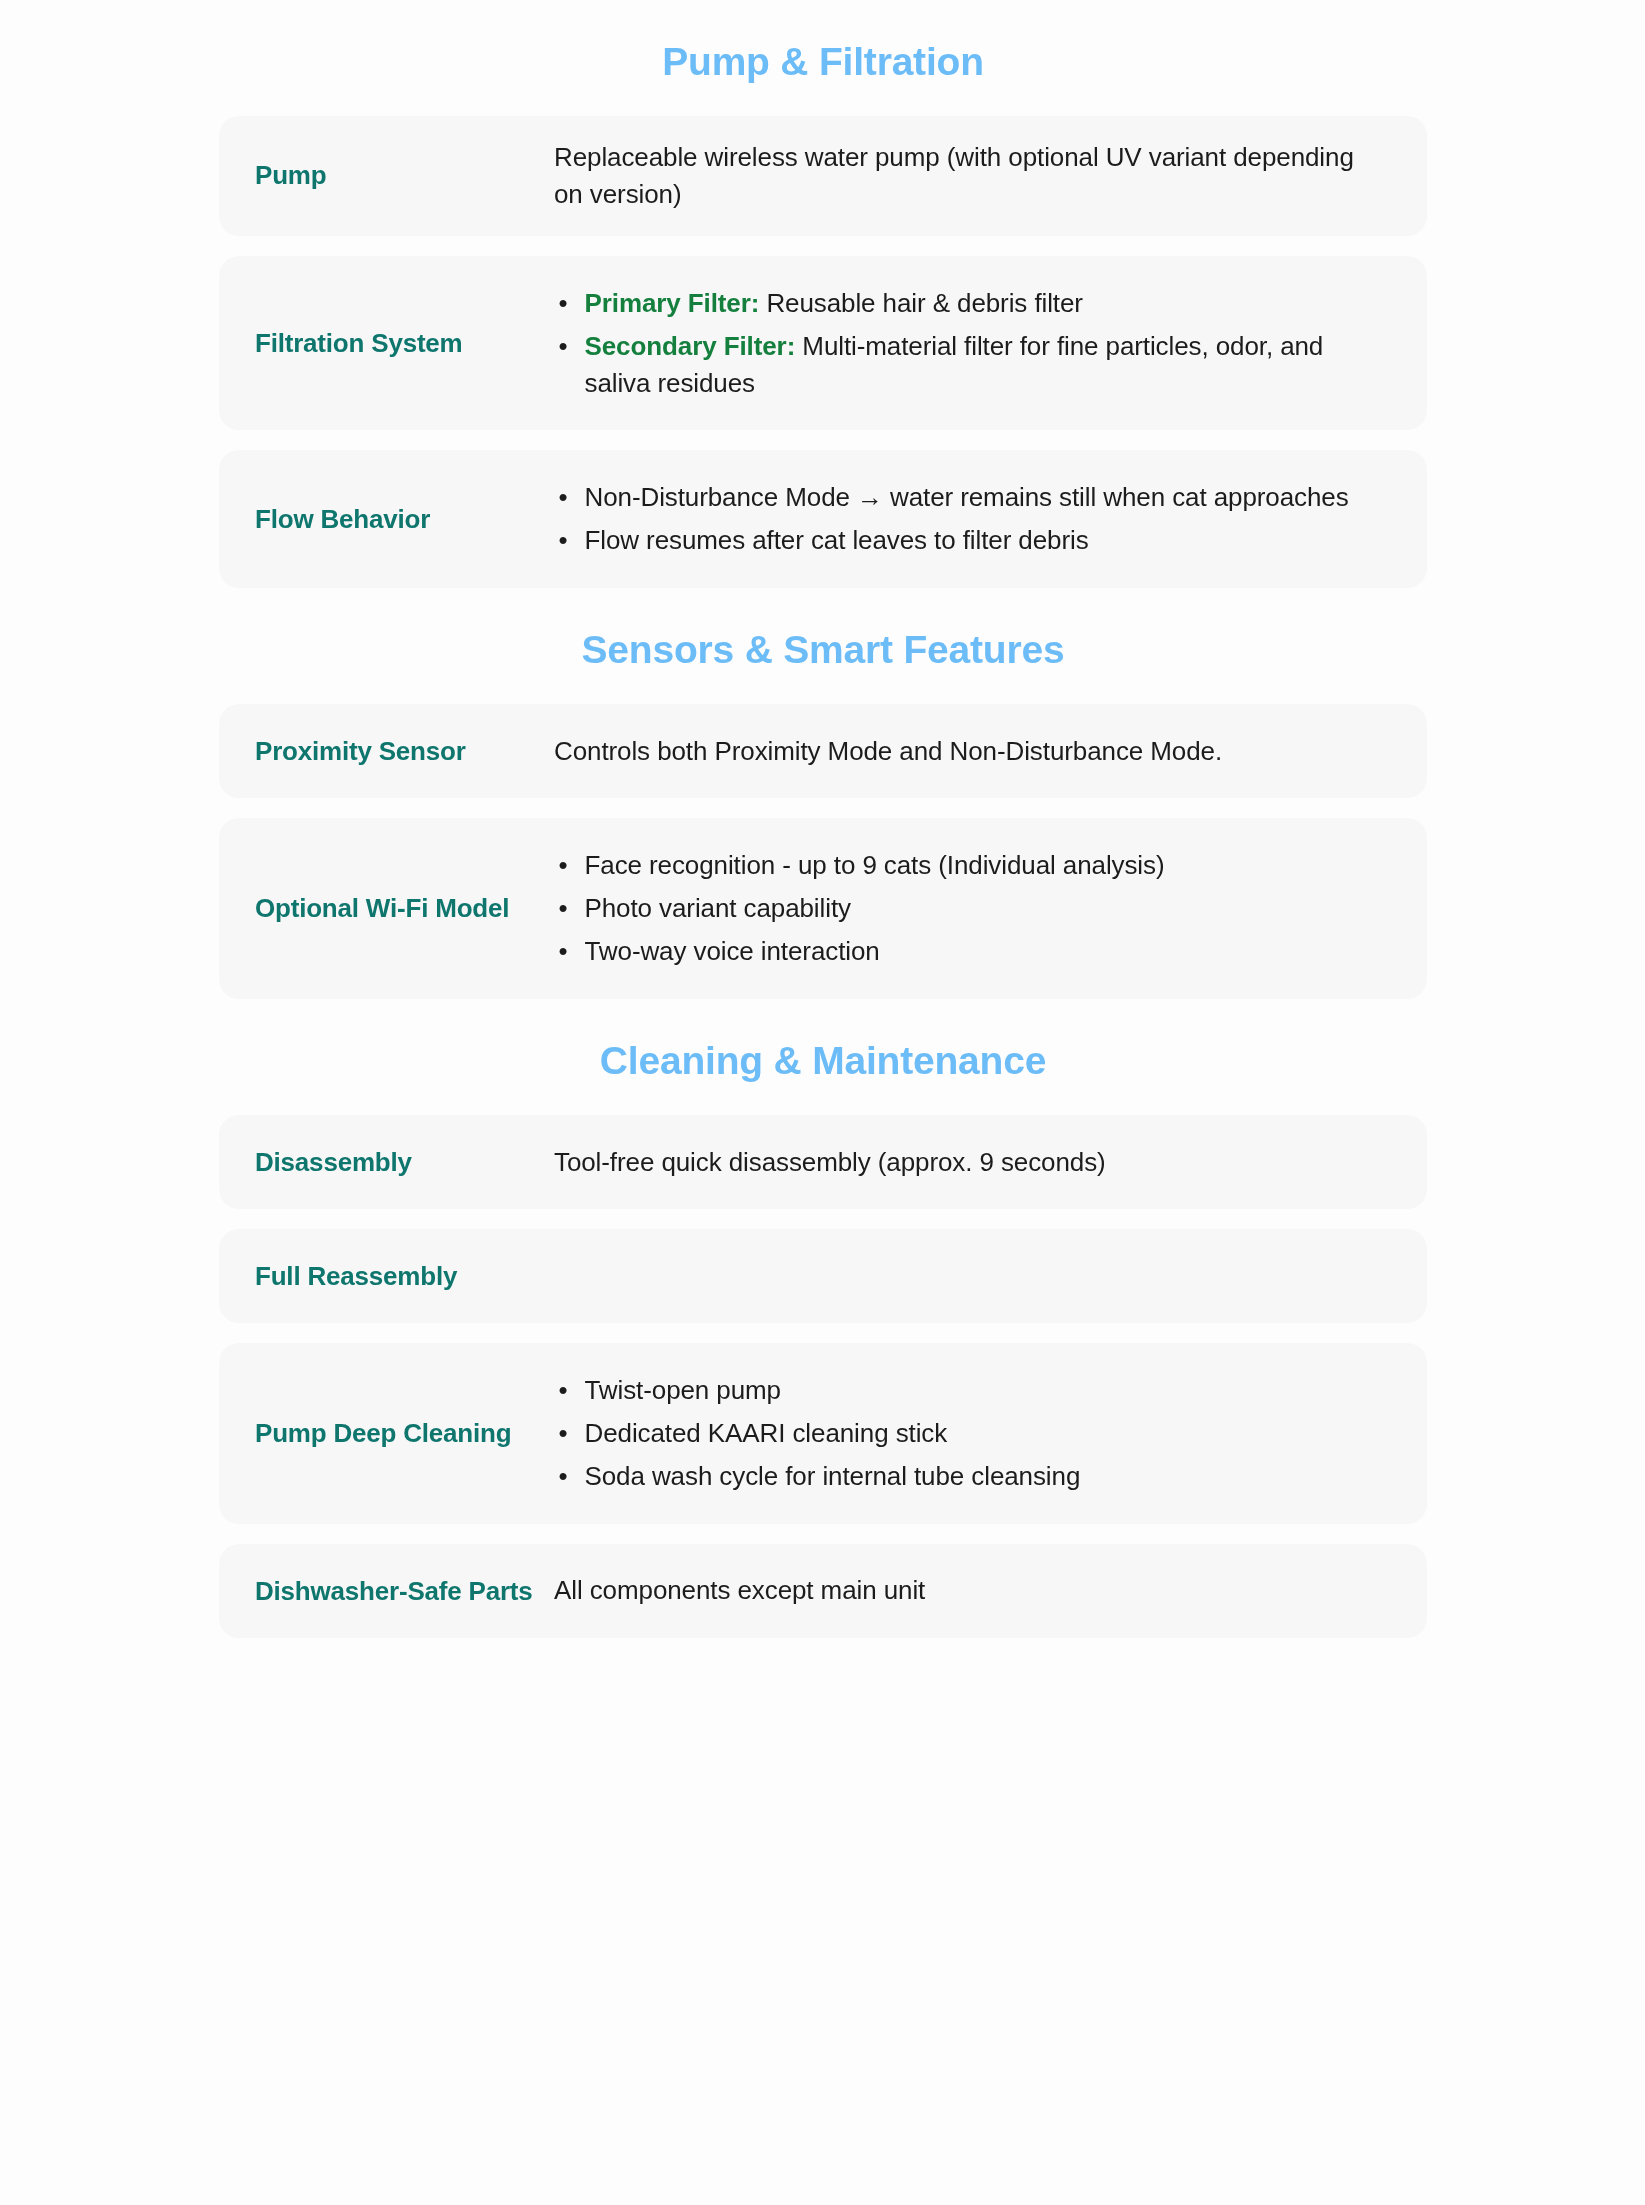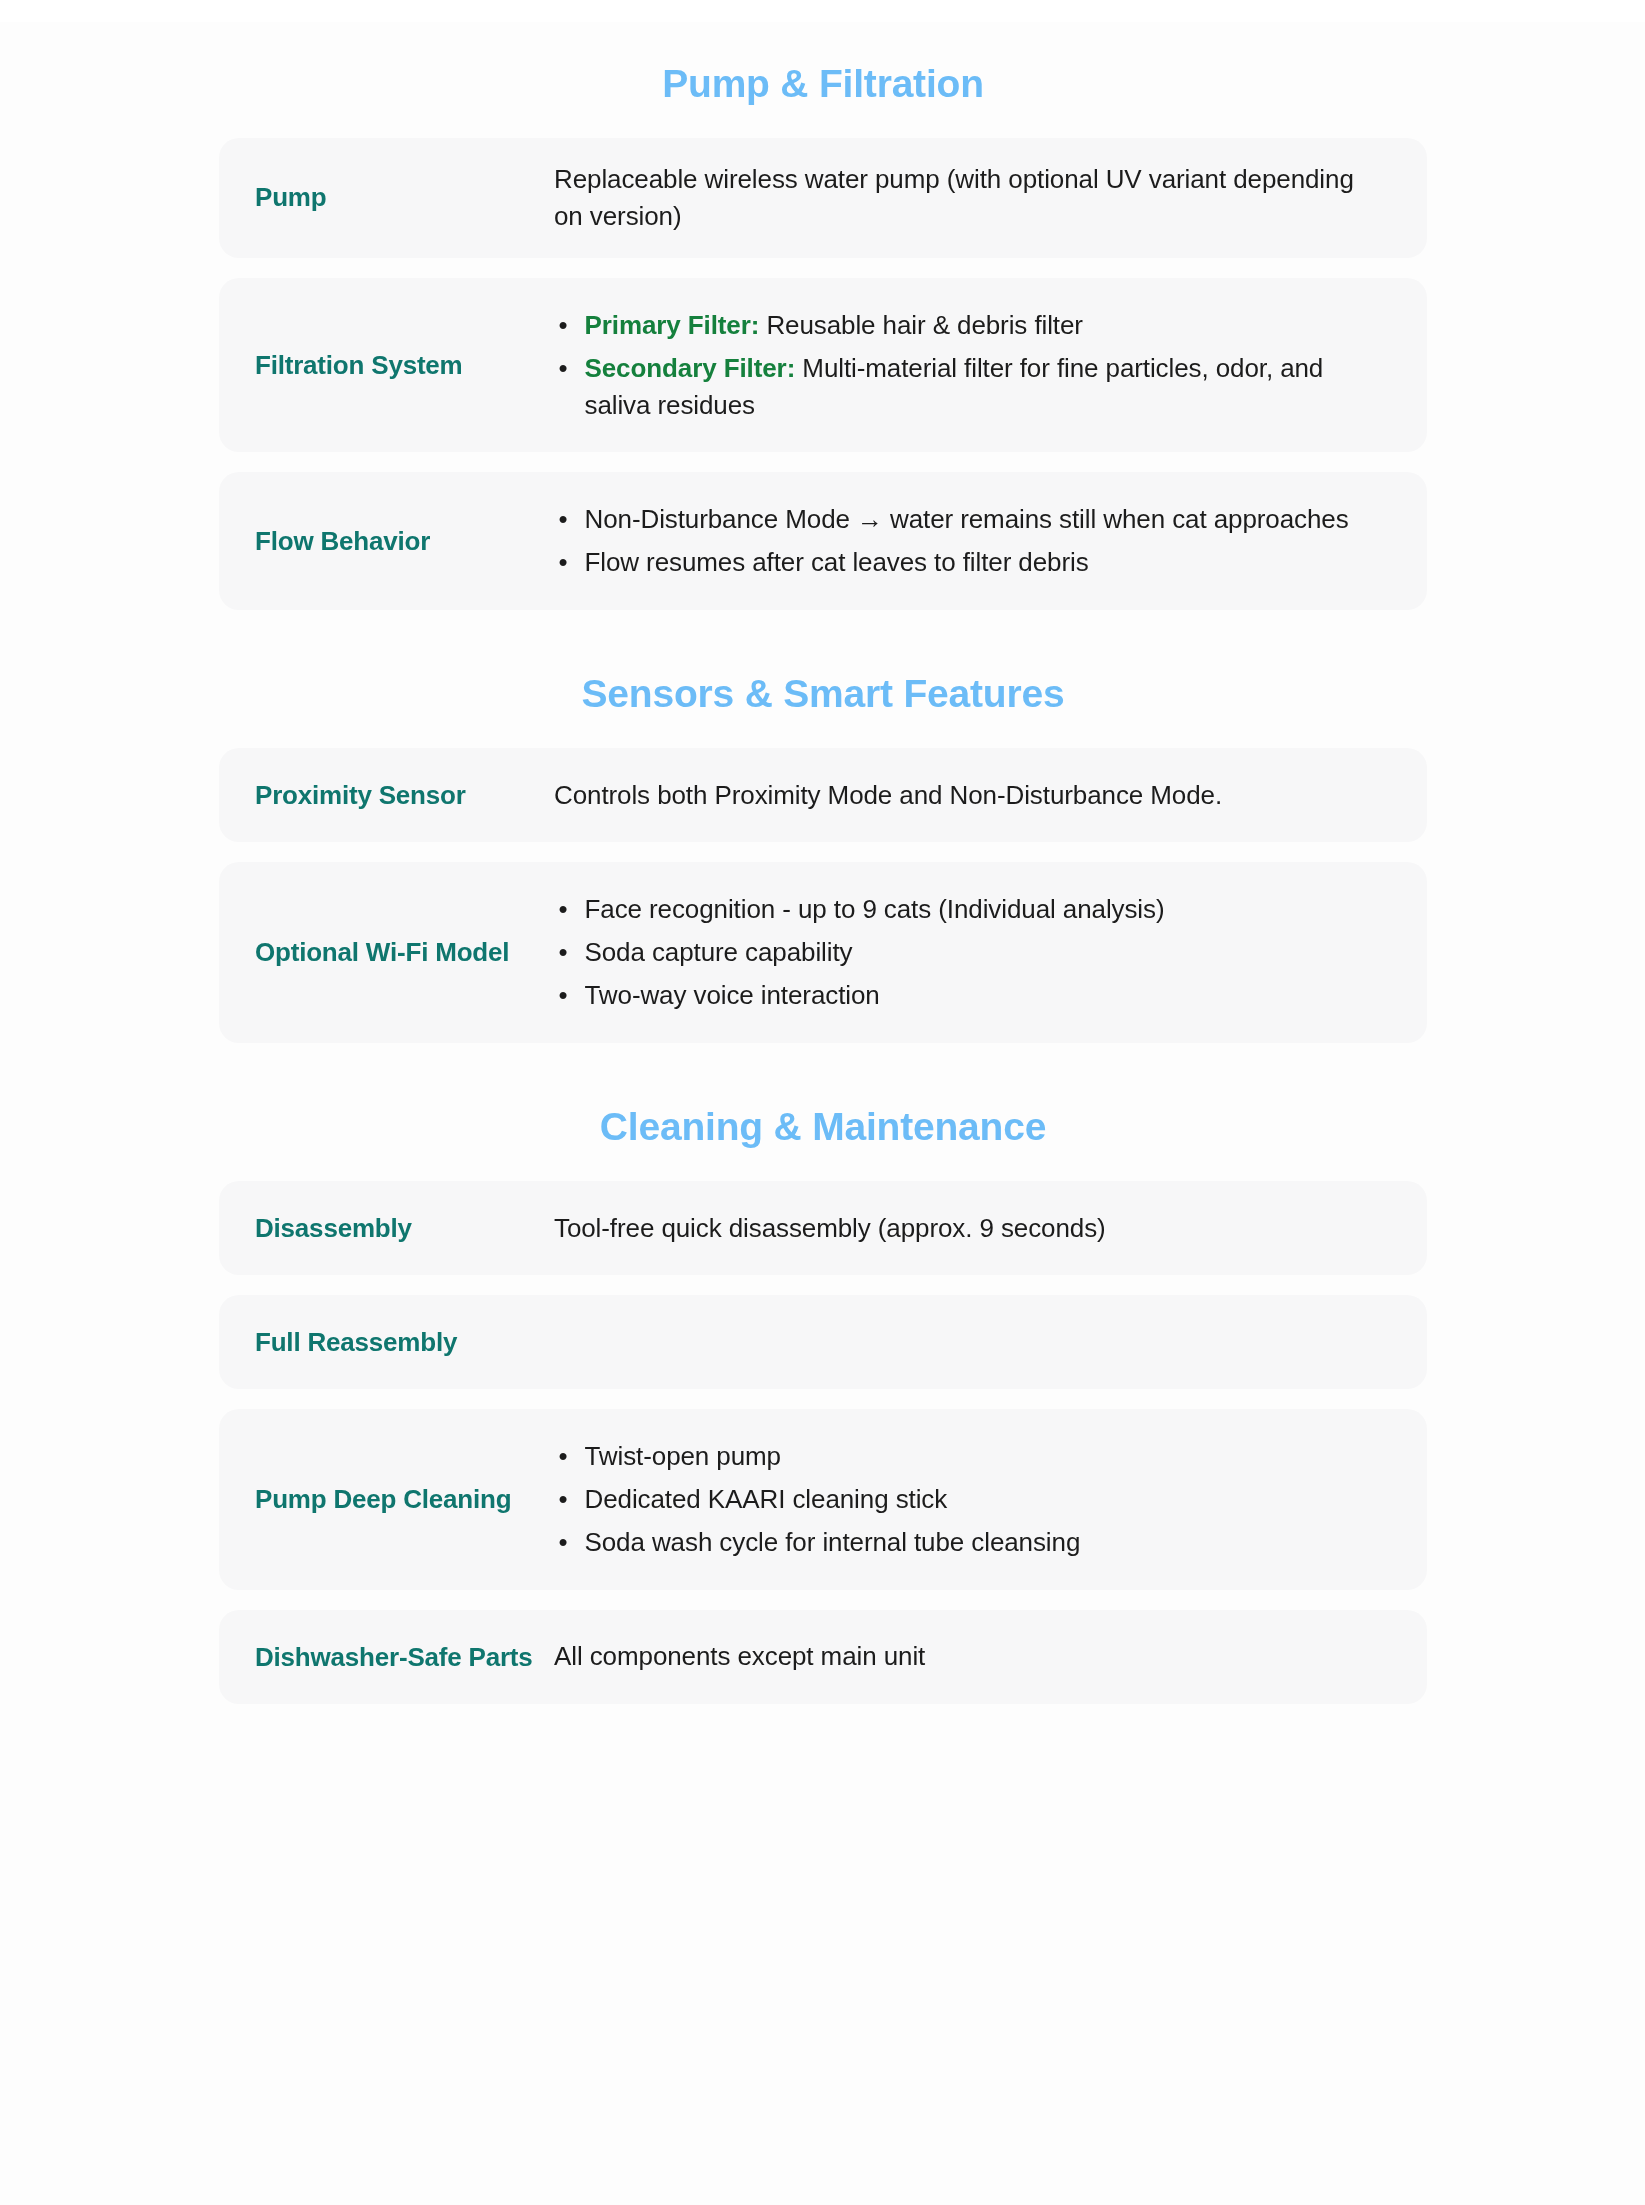--- a/index.html
+++ b/index.html
@@ -16,21 +16,20 @@
   }
   .page {
     width: 1646px;
     min-height: 2205px;
     box-sizing: border-box;
     padding: 0 219px;
     background: #fdfdfd;
   }
   .section {
     display: block;
-    margin-top: 22px;
   }
   .section-heading {
     text-align: center;
     color: #6cbcf7;
     font-size: 39px;
     font-weight: 700;
     letter-spacing: -0.2px;
     line-height: 1.15;
     margin: 0;
     padding-top: 40px;
@@ -138,21 +137,21 @@
         <h2 class="section-heading">Sensors &amp; Smart Features</h2>
         <div class="card">
           <div class="card-label">Proximity Sensor</div>
           <div class="card-value plain">Controls both Proximity Mode and Non-Disturbance Mode.</div>
         </div>
         <div class="card tall-pad">
           <div class="card-label">Optional Wi-Fi Model</div>
           <div class="card-value">
             <ul class="bullets">
               <li><span class="dot">•</span><span>Face recognition - up to 9 cats (Individual analysis)</span></li>
-              <li><span class="dot">•</span><span>Soda capture capability</span></li>
+              <li><span class="dot">•</span><span>Photo variant capability</span></li>
               <li><span class="dot">•</span><span>Two-way voice interaction</span></li>
             </ul>
           </div>
         </div>
       </div>
       <div class="section">
         <h2 class="section-heading">Cleaning &amp; Maintenance</h2>
         <div class="card">
           <div class="card-label">Disassembly</div>
           <div class="card-value plain">Tool-free quick disassembly (approx. 9 seconds)</div>

